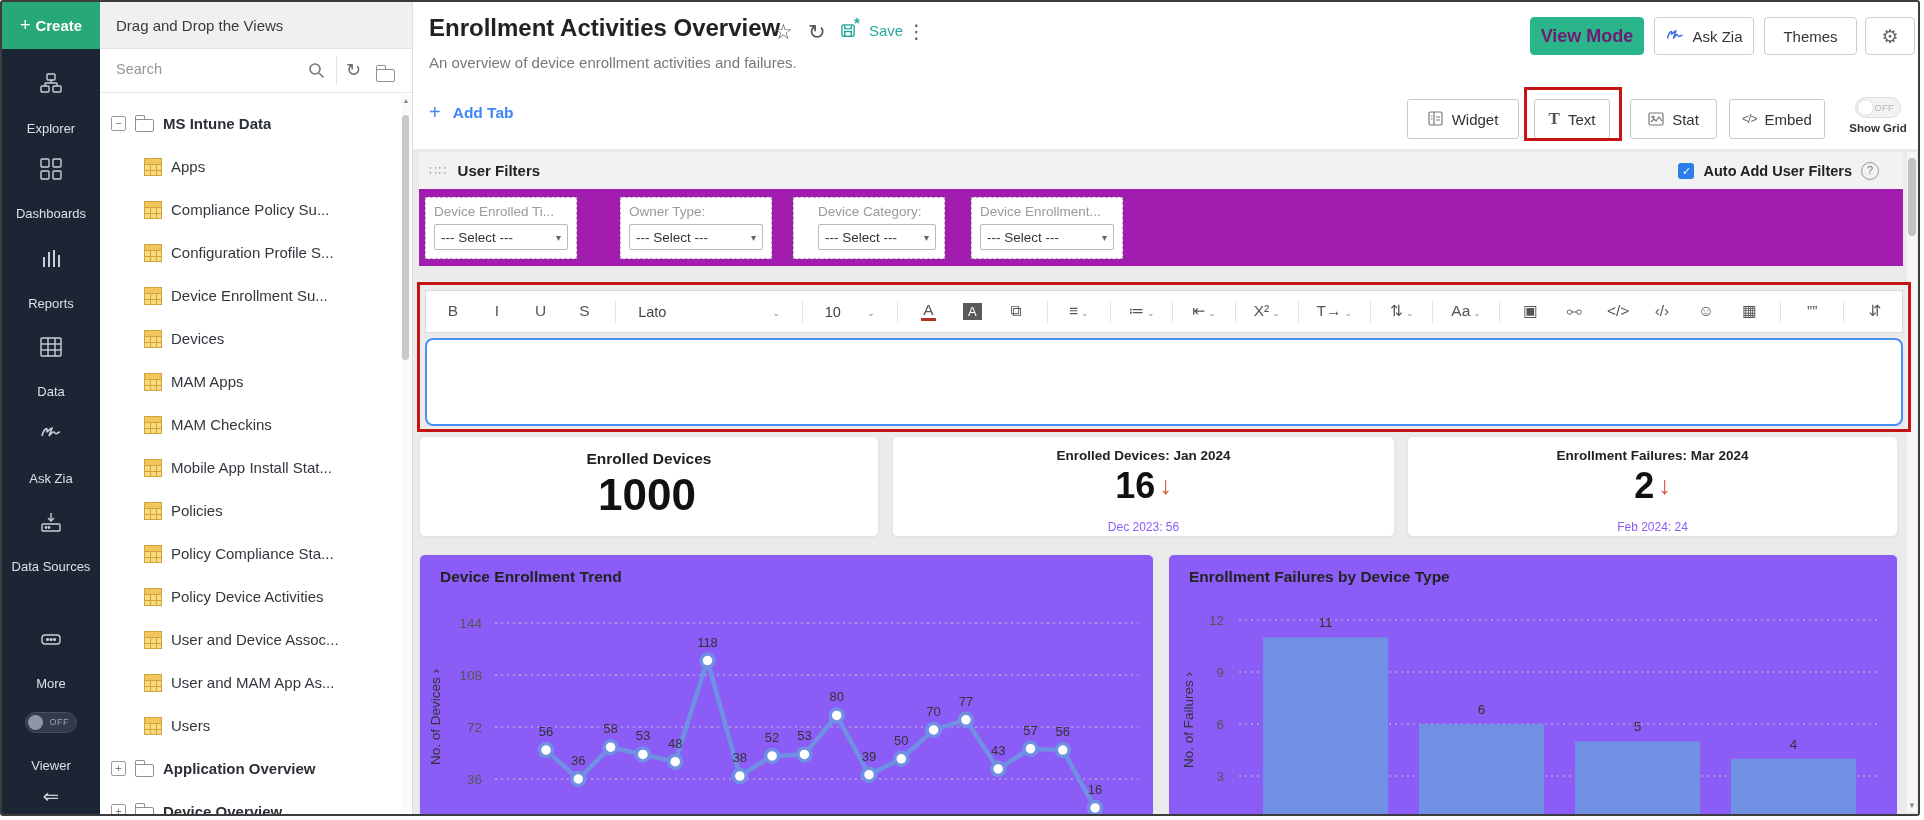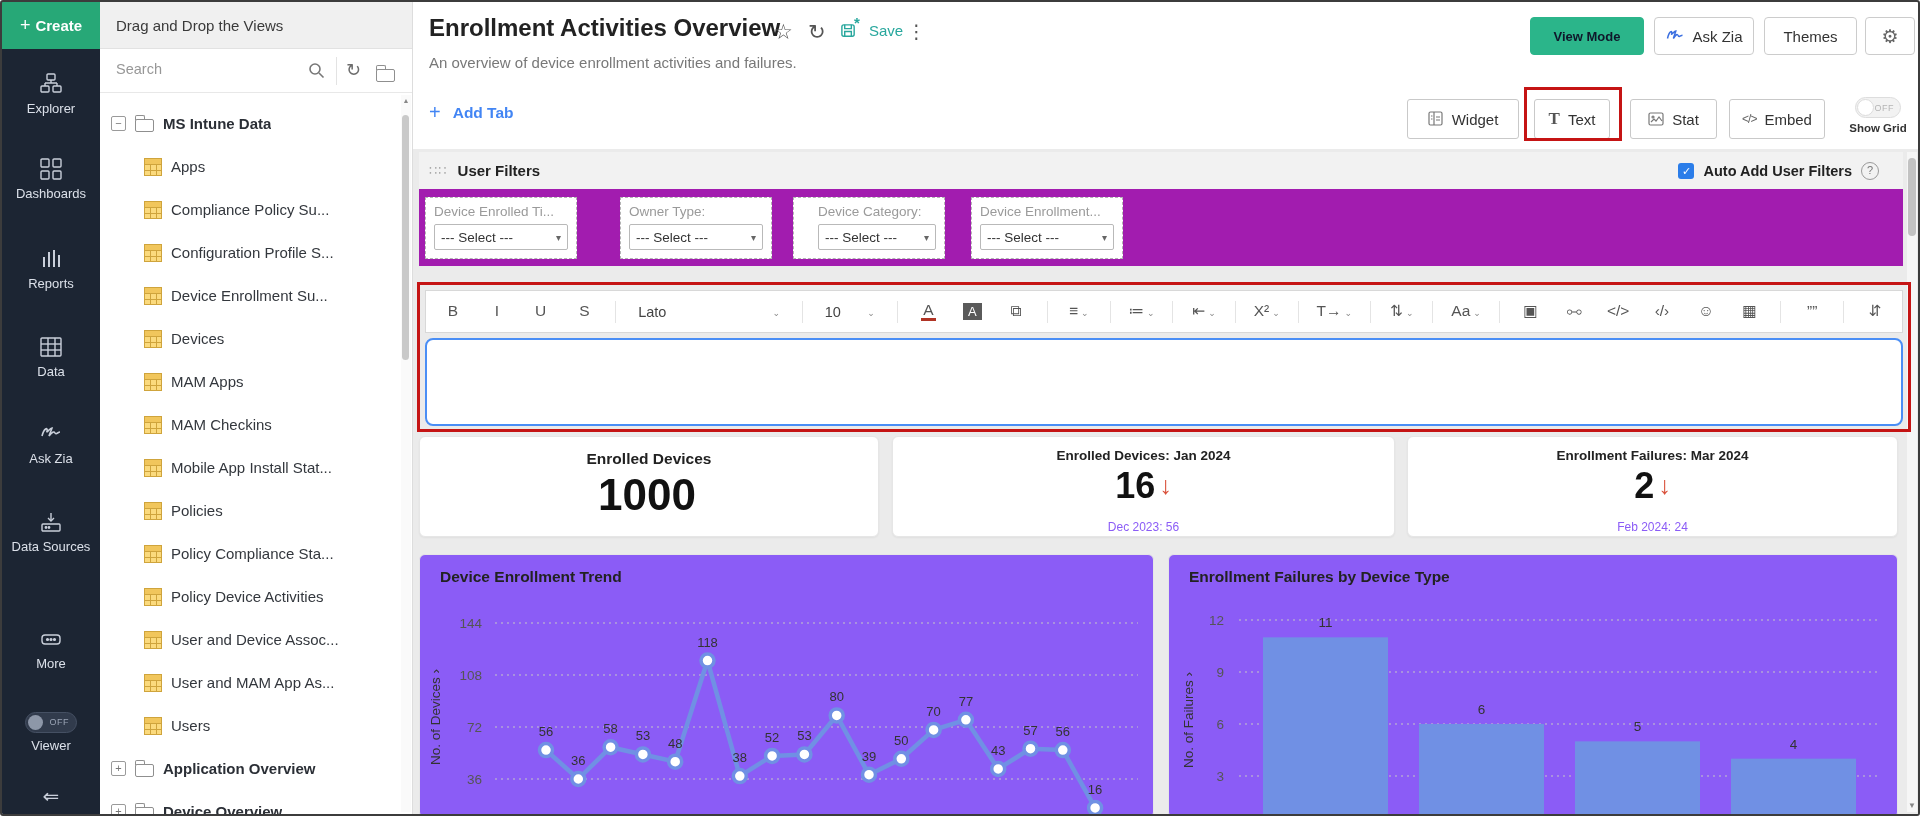--- a/index.html
+++ b/index.html
@@ -3,21 +3,21 @@
 <meta charset="utf-8">
 <style>
 *{box-sizing:border-box;margin:0;padding:0;font-family:"Liberation Sans","DejaVu Sans",sans-serif}
 body{width:1924px;height:820px;overflow:hidden;background:#fff}
 #app{position:relative;width:1920px;height:816px;border:2px solid #3c3c3c;border-radius:3px;overflow:hidden;background:#fff;margin:0}
 
 
 #sidebar{position:absolute;left:0;top:0;width:98px;height:100%;background:#1c2533;z-index:5}
 #create-btn{position:absolute;left:0;top:0;width:98px;height:47px;background:#27a877;color:#fff;font-size:15px;font-weight:700;border:none;display:flex;align-items:center;justify-content:center;gap:5px;cursor:pointer}
 #create-btn .plus{font-size:18px;font-weight:400}
-.nav-item{position:absolute;width:98px;display:flex;flex-direction:column;align-items:center;gap:4px;color:#dbe0e9;font-size:13px;cursor:pointer;text-align:center;line-height:1.4}
+.nav-item{position:absolute;width:98px;display:flex;flex-direction:column;align-items:center;gap:24px;color:#dbe0e9;font-size:13px;cursor:pointer;text-align:center;line-height:1.4}
 .nav-item svg{stroke:#c9cfda;fill:none;stroke-width:1.4}
 .viewer-pill{width:52px;height:21px;border-radius:11px;background:#313b4c;border:1px solid #455063;position:relative;display:flex;align-items:center;justify-content:flex-end;padding-right:7px}
 .viewer-pill .knob{position:absolute;left:2px;top:2px;width:15px;height:15px;border-radius:50%;background:#8d97a8}
 .viewer-pill .state{font-size:9px;color:#9aa4b5;letter-spacing:.5px}
 #collapse{position:absolute;left:0;top:782px;width:98px;text-align:center;color:#c9cfda;font-size:20px;cursor:pointer}
 
 
 #panel{position:absolute;left:98px;top:0;width:313px;height:100%;background:#fff;border-right:1px solid #ddd;z-index:4;overflow:hidden}
 #panel-header{height:47px;background:#f0f0f0;border-bottom:1px solid #e2e2e2;display:flex;align-items:center;padding-left:16px;font-size:15px;color:#3a3a3a}
 #search-row{position:relative;height:44px;border-bottom:1px solid #e8e8e8}
@@ -41,21 +41,21 @@
 .pscroll .thumb{position:absolute;left:1px;top:20px;width:7px;height:245px;background:#c9c9c9;border-radius:4px}
 
 
 #page-title{position:absolute;left:427px;top:12px;font-size:24px;font-weight:700;color:#222}
 .hicon{position:absolute;top:18px;font-size:21px;color:#555;cursor:pointer}
 #save-group{position:absolute;left:838px;top:20px;display:flex;align-items:center;gap:12px;color:#28a79d;cursor:pointer}
 #save-group .save-label{font-size:15px}
 #save-star{position:absolute;left:852px;top:12px;color:#28a79d;font-size:15px;font-weight:700}
 #page-subtitle{position:absolute;left:427px;top:52px;font-size:15px;color:#787878}
 .topbtn{position:absolute;top:15px;height:38px;border:1px solid #ccc;border-radius:4px;background:#fff;display:flex;align-items:center;justify-content:center;gap:7px;font-size:15px;color:#333;cursor:pointer}
-#btn-viewmode{left:1528px;width:114px;background:#2bb58a;border-color:#2bb58a;color:#0f172a;font-weight:700;font-size:13px}
+#btn-viewmode{left:1528px;width:114px;background:#2bb58a;border-color:#2bb58a;color:#701a75;font-weight:700;font-size:18px}
 #btn-askzia{left:1652px;width:100px}
 #btn-themes{left:1762px;width:93px}
 #btn-settings{left:1863px;width:50px;font-size:19px;color:#666}
 
 
 #add-tab{position:absolute;left:427px;top:99px;display:flex;align-items:center;gap:12px;color:#4285f4;cursor:pointer}
 #add-tab .plus{font-size:20px;font-weight:400}
 #add-tab .lbl{font-size:15.5px;font-weight:600}
 .insbtn{position:absolute;top:97px;height:40px;border:1px solid #c9c9c9;border-radius:3px;background:#fff;display:flex;align-items:center;justify-content:center;gap:8px;font-size:15px;color:#333;cursor:pointer}
 #btn-widget{left:1405px;width:112px}

